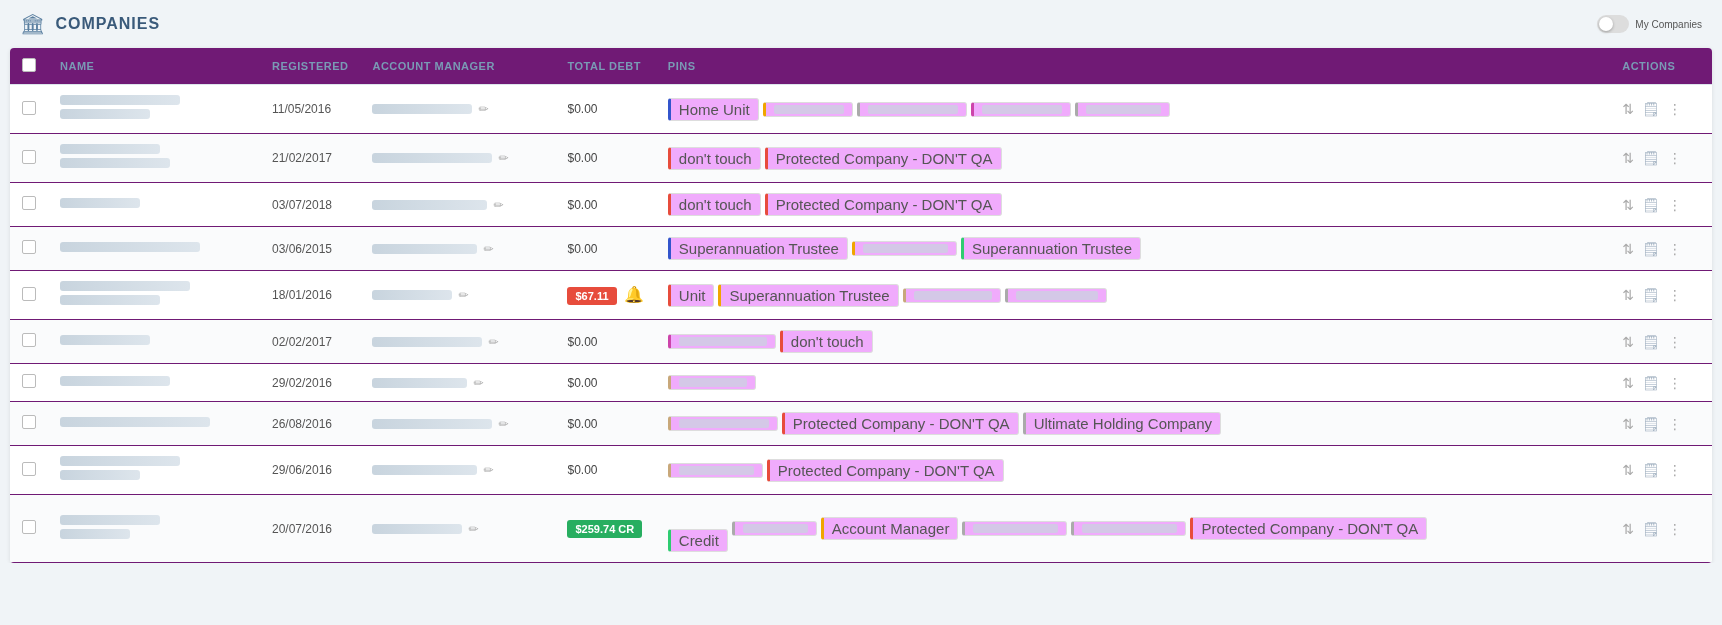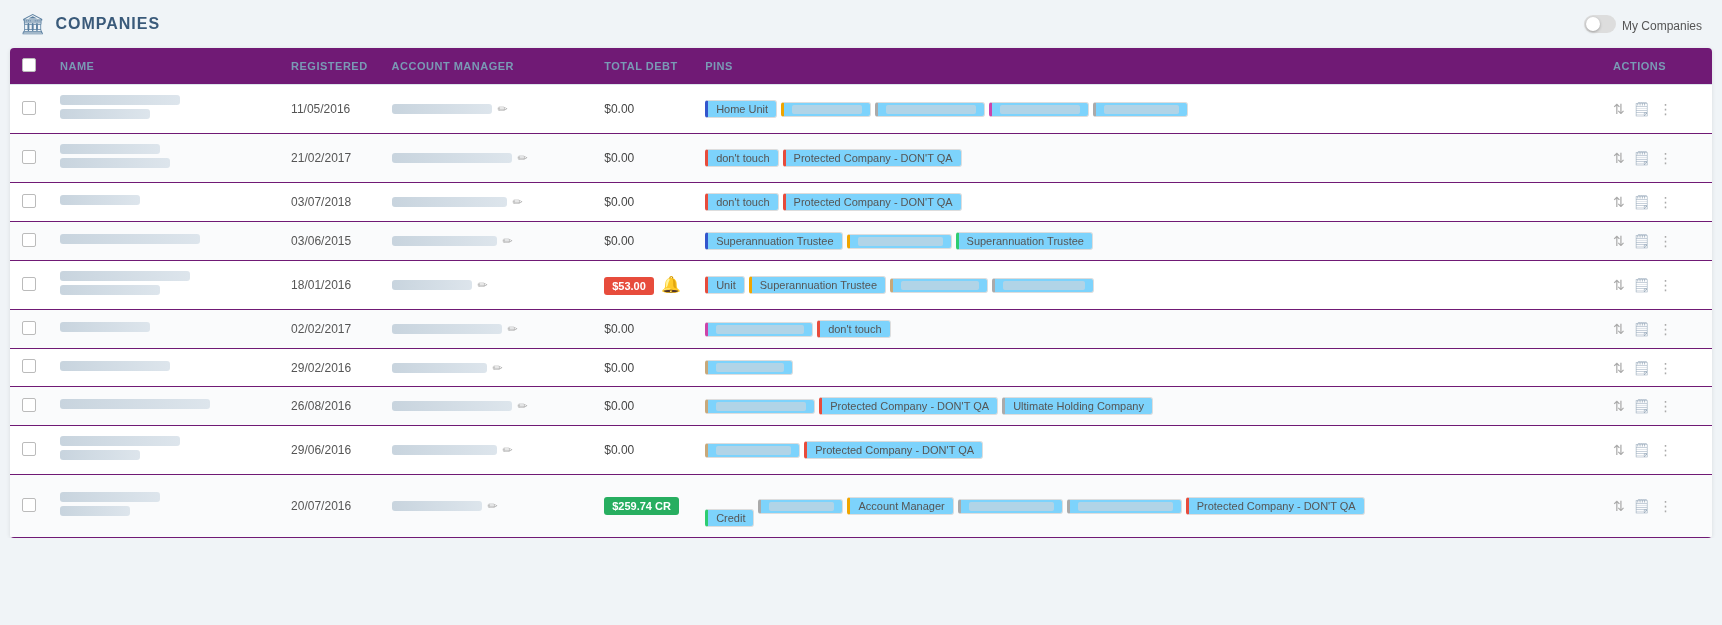--- a/index.html
+++ b/index.html
@@ -27,23 +27,23 @@
     }
     .page-title {
       font-size: 16px;
       font-weight: 600;
       color: #3a5a7a;
       letter-spacing: 1px;
       text-transform: uppercase;
     }
     .my-companies-toggle {
       display: flex;
-      align-items: flex-end;
+      align-items: center;
       gap: 6px;
-      font-size: 12px;
+      font-size: 10px;
       color: #555;
     }
     .toggle-box {
       width: 32px;
       height: 18px;
       background: #ddd;
       border-radius: 10px;
       position: relative;
       cursor: pointer;
     }
@@ -137,24 +137,24 @@
       color: white;
     }
     .debt-red { background: #e74c3c; }
     .debt-green { background: #27ae60; }
     .pin-tag {
       display: inline-flex;
       align-items: center;
       border: 1px solid #ddd;
       border-radius: 3px;
       padding: 2px 8px;
-      font-size: 11px;
+      font-size: 15px;
       color: #555;
       white-space: nowrap;
-      background: #7dd3fc;
+      background: #f0abfc;
     }
     .pin-tag-colored {
       border-left-width: 3px;
     }
     .action-icon {
       color: #aaa;
       cursor: pointer;
       font-size: 14px;
     }
     .blurred-name-line {
@@ -329,21 +329,21 @@
             <div class="blurred-name-line" style="width:130px"></div>
             <div class="blurred-name-line" style="width:100px"></div>
           </td>
           <td class="registered-cell">18/01/2016</td>
           <td style="min-width: 150px;">
     <div style="display:flex;align-items:center;gap:6px;">
       <div class="blurred-name-line" style="width:80px;margin-bottom:0"></div>
       <span class="edit-icon">✏</span>
     </div>
           </td>
-          <td class="total-debt-cell"><span class="debt-badge debt-red">$53.00</span>
+          <td class="total-debt-cell"><span class="debt-badge debt-red">$67.11</span>
       <span style="margin-left:4px;font-size:16px;color:#f0a500;">🔔</span></td>
           <td style="min-width: 400px;">
             <div style="display:flex;align-items:center;flex-wrap:wrap;gap:4px;">
               <span class="pin-tag pin-tag-colored" style="border-left-color:#e74c3c;">Unit</span>
               <span class="pin-tag pin-tag-colored" style="border-left-color:#f0a500;">Superannuation Trustee</span>
               <span class="pin-tag" style="border-left:3px solid #c8a87a;">
         <span style="display:inline-block;width:78px;height:9px;background:#c8d4de;border-radius:2px;opacity:0.7;"></span>
       </span>
               <span class="pin-tag" style="border-left:3px solid #aaa;">
         <span style="display:inline-block;width:82px;height:9px;background:#c8d4de;border-radius:2px;opacity:0.7;"></span>

